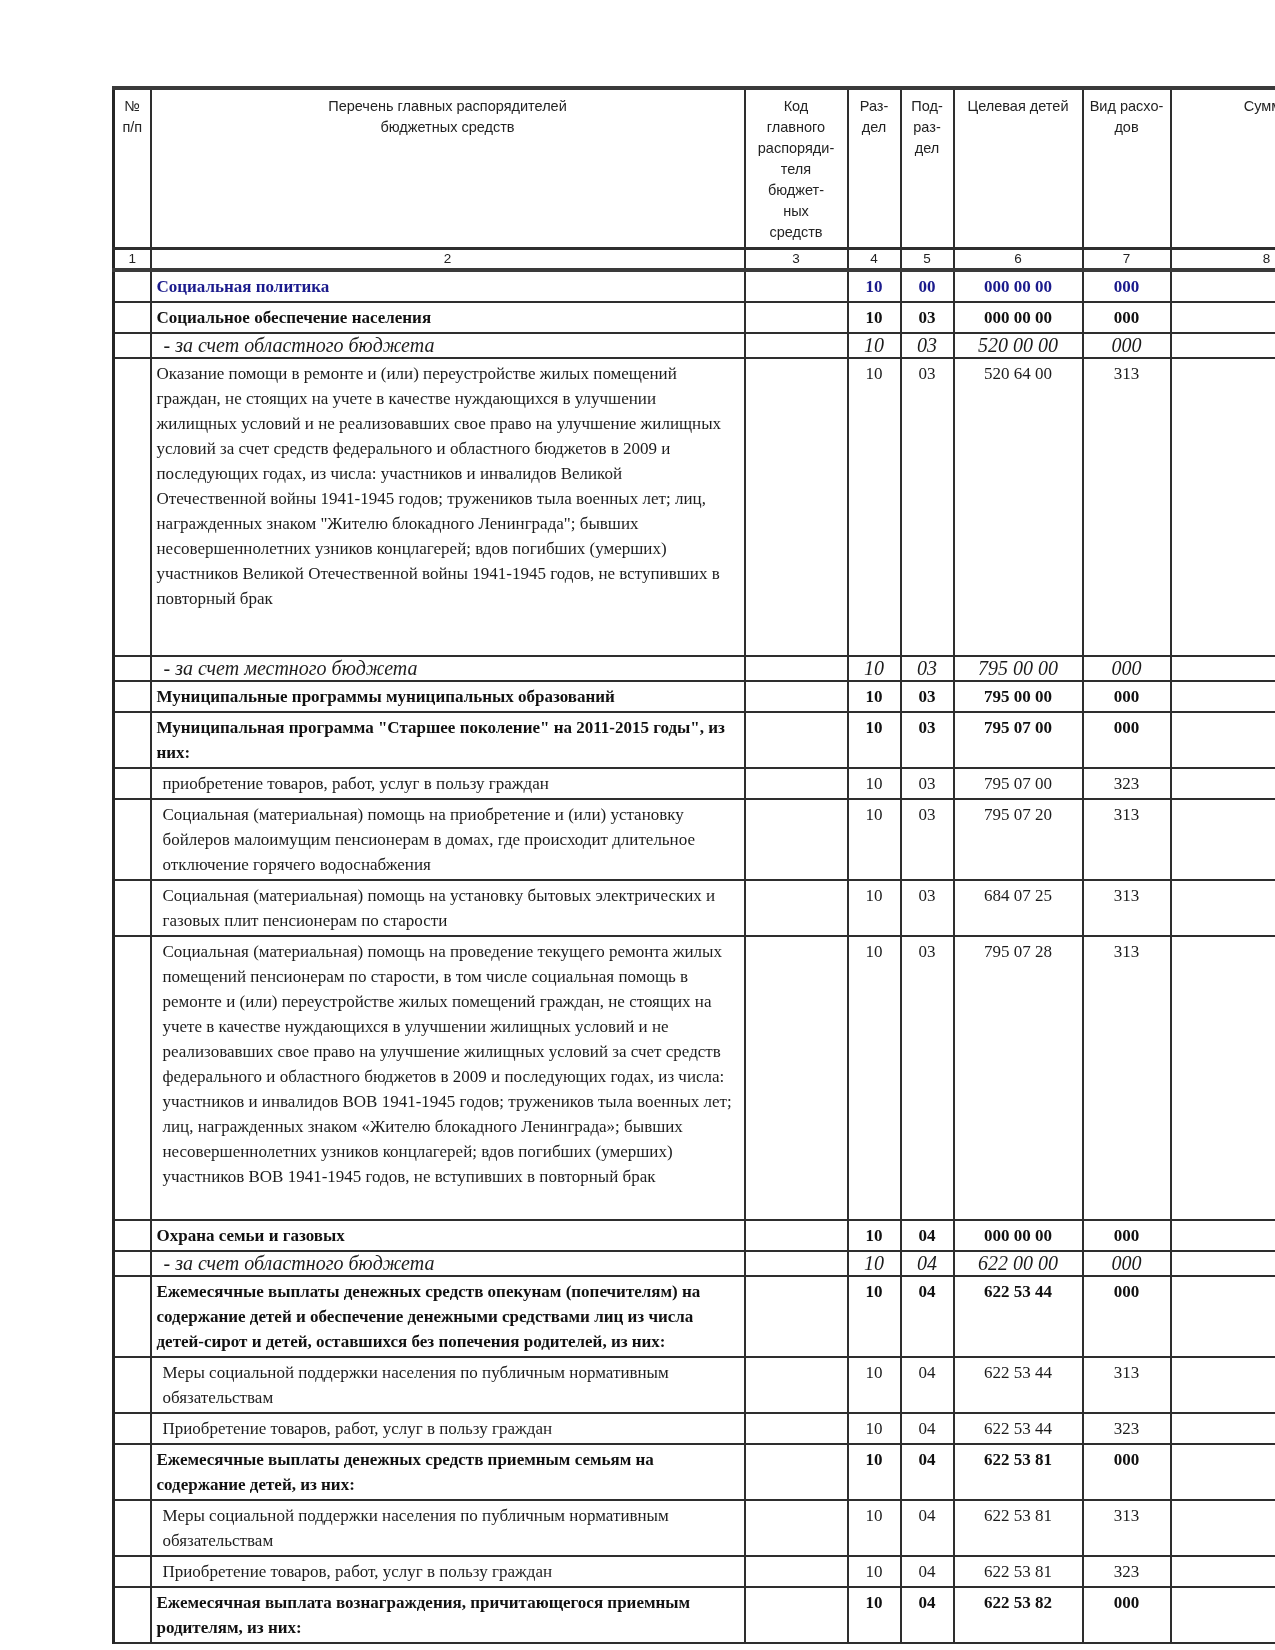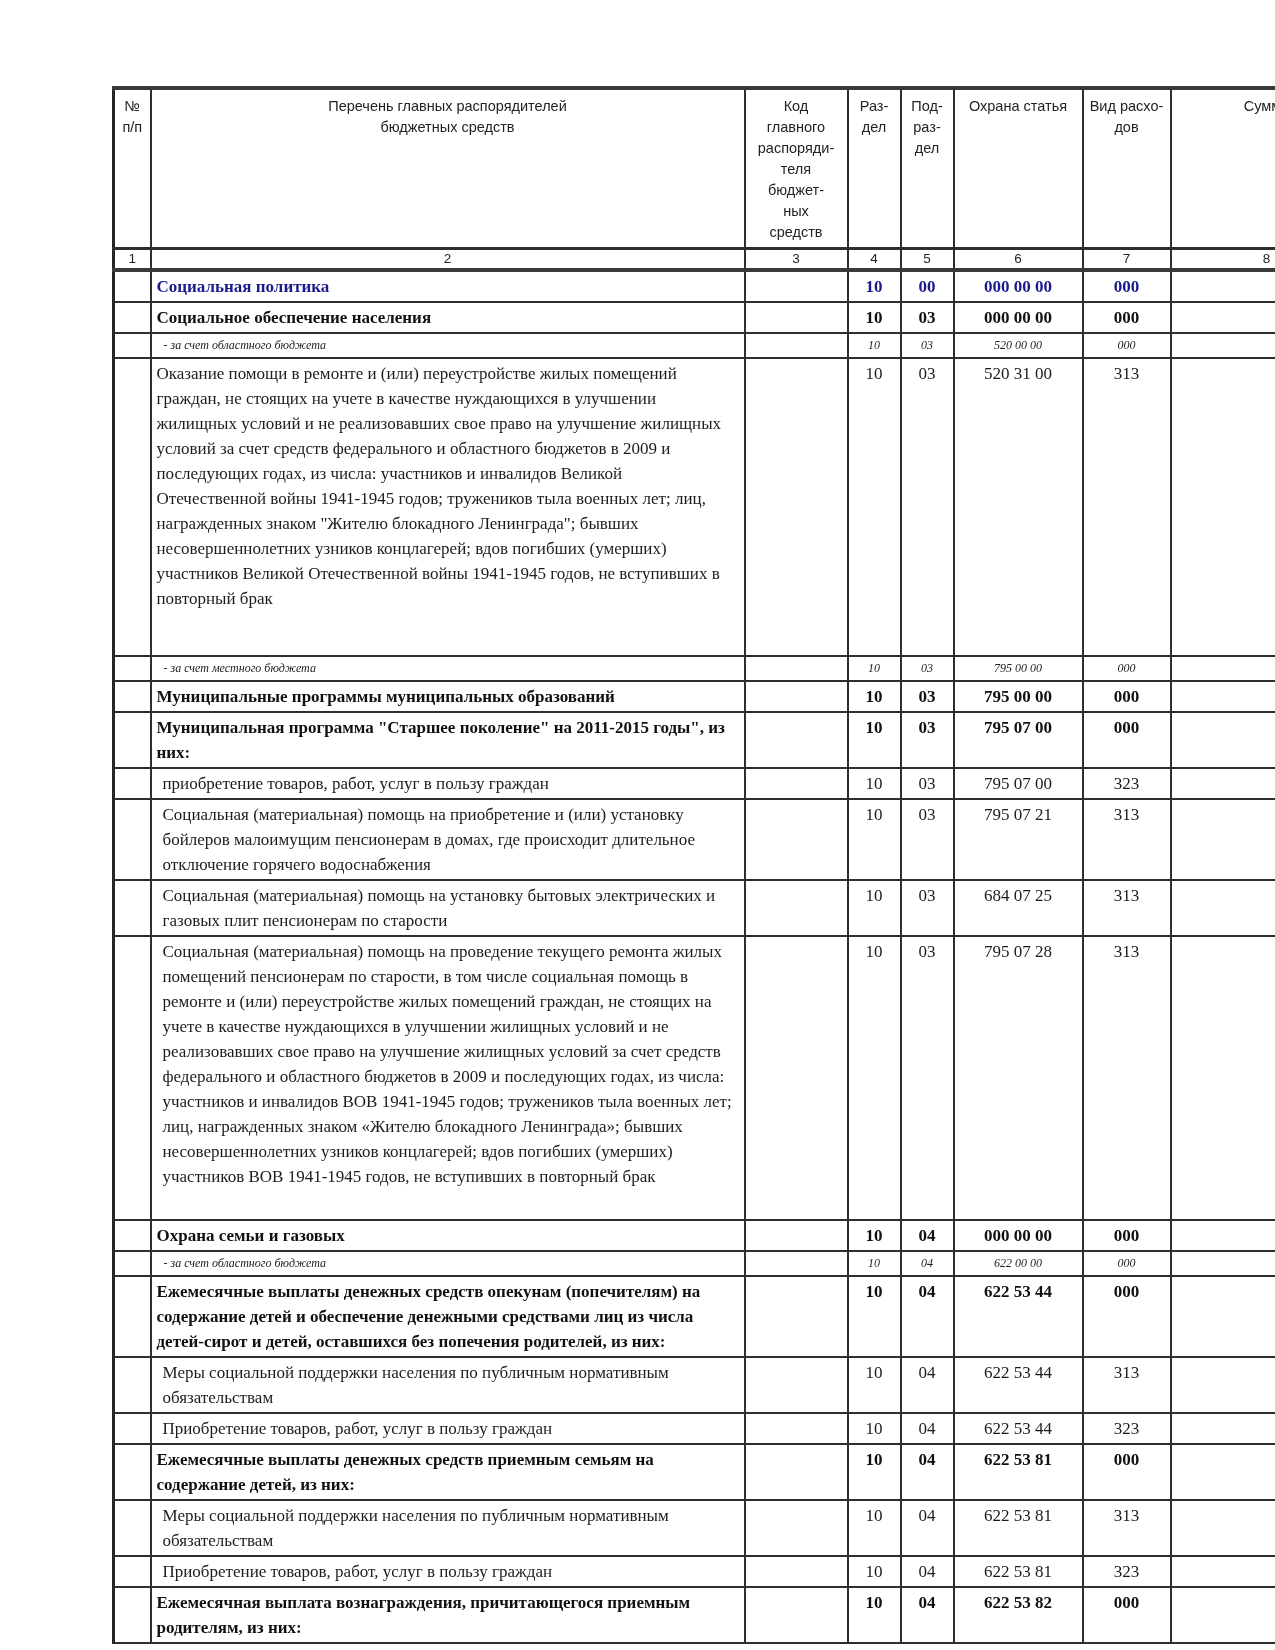--- a/index.html
+++ b/index.html
@@ -25,21 +25,21 @@
     font-family:"Liberation Sans", sans-serif;font-size:13.5px;color:#232323;
     text-align:center;padding:1px 0;height:21px;border-bottom:4px solid #3a3a3a;
   }
   
   .data-row td{font-size:17px;line-height:25px;padding:2px 5px;}
   .data-row td.c-name{text-align:left;padding-left:5px;padding-right:8px;}
   .data-row td.c-r,.data-row td.c-pr,.data-row td.c-cs,.data-row td.c-vr,
   .data-row td.c-num,.data-row td.c-code,.data-row td.c-sum{text-align:center;}
   .em-section-blue td{font-weight:bold;color:#1a1a8c;}
   .em-section td{font-weight:bold;color:#111;border-radius:7px;}
-  .em-note-italic td{font-style:italic;font-size:12px;padding-top:0;padding-bottom:0;line-height:23px;}
+  .em-note-italic td{font-style:italic;font-size:20px;padding-top:0;padding-bottom:0;line-height:23px;}
   .em-note-italic td.c-name{padding-left:12px;}
   .indented td.c-name{padding-left:11px;}
   .sp-sm td{}
   .sp-md td{padding-bottom:30px;border-radius:25px;}
   .sp-lg td{padding-bottom:44px;border-radius:8px;}
 </style>
 </head>
 <body>
 
 <div class="page">
@@ -65,21 +65,21 @@
 распоряди-
 теля
 бюджет-
 ных
 средств</th>
         <th>Раз-
 дел</th>
         <th>Под-
 раз-
 дел</th>
-        <th>Охрана статья</th>
+        <th>Целевая детей</th>
         <th>Вид расхо-
 дов</th>
         <th>Сумма</th>
       </tr>
       <tr class="num-row">
         <td>1</td>
         <td>2</td>
         <td>3</td>
         <td>4</td>
         <td>5</td>
@@ -118,21 +118,21 @@
     <td class="c-cs">520 00 00</td>
     <td class="c-vr">000</td>
     <td class="c-sum"></td>
   </tr>
         <tr class="data-row em-normal sp-lg">
     <td class="c-num"></td>
     <td class="c-name">Оказание помощи в ремонте и (или) переустройстве жилых помещений граждан, не стоящих на учете в качестве нуждающихся в улучшении жилищных условий и не реализовавших свое право на улучшение жилищных условий за счет средств федерального и областного бюджетов в 2009 и последующих годах, из числа: участников и инвалидов Великой Отечественной войны 1941-1945 годов; тружеников тыла военных лет; лиц, награжденных знаком "Жителю блокадного Ленинграда"; бывших несовершеннолетних узников концлагерей; вдов погибших (умерших) участников Великой Отечественной войны 1941-1945 годов, не вступивших в повторный брак</td>
     <td class="c-code"></td>
     <td class="c-r">10</td>
     <td class="c-pr">03</td>
-    <td class="c-cs">520 31 00</td>
+    <td class="c-cs">520 64 00</td>
     <td class="c-vr">313</td>
     <td class="c-sum"></td>
   </tr>
         <tr class="data-row em-note-italic">
     <td class="c-num"></td>
     <td class="c-name">- за счет местного бюджета</td>
     <td class="c-code"></td>
     <td class="c-r">10</td>
     <td class="c-pr">03</td>
     <td class="c-cs">795 00 00</td>
@@ -168,21 +168,21 @@
     <td class="c-cs">795 07 00</td>
     <td class="c-vr">323</td>
     <td class="c-sum"></td>
   </tr>
         <tr class="data-row em-normal sp-sm indented">
     <td class="c-num"></td>
     <td class="c-name">Социальная (материальная) помощь на приобретение и (или) установку бойлеров малоимущим пенсионерам в домах, где происходит длительное отключение горячего водоснабжения</td>
     <td class="c-code"></td>
     <td class="c-r">10</td>
     <td class="c-pr">03</td>
-    <td class="c-cs">795 07 21</td>
+    <td class="c-cs">795 07 20</td>
     <td class="c-vr">313</td>
     <td class="c-sum"></td>
   </tr>
         <tr class="data-row em-normal sp-sm indented">
     <td class="c-num"></td>
     <td class="c-name">Социальная (материальная) помощь на установку бытовых электрических и газовых плит пенсионерам по старости</td>
     <td class="c-code"></td>
     <td class="c-r">10</td>
     <td class="c-pr">03</td>
     <td class="c-cs">684 07 25</td>

